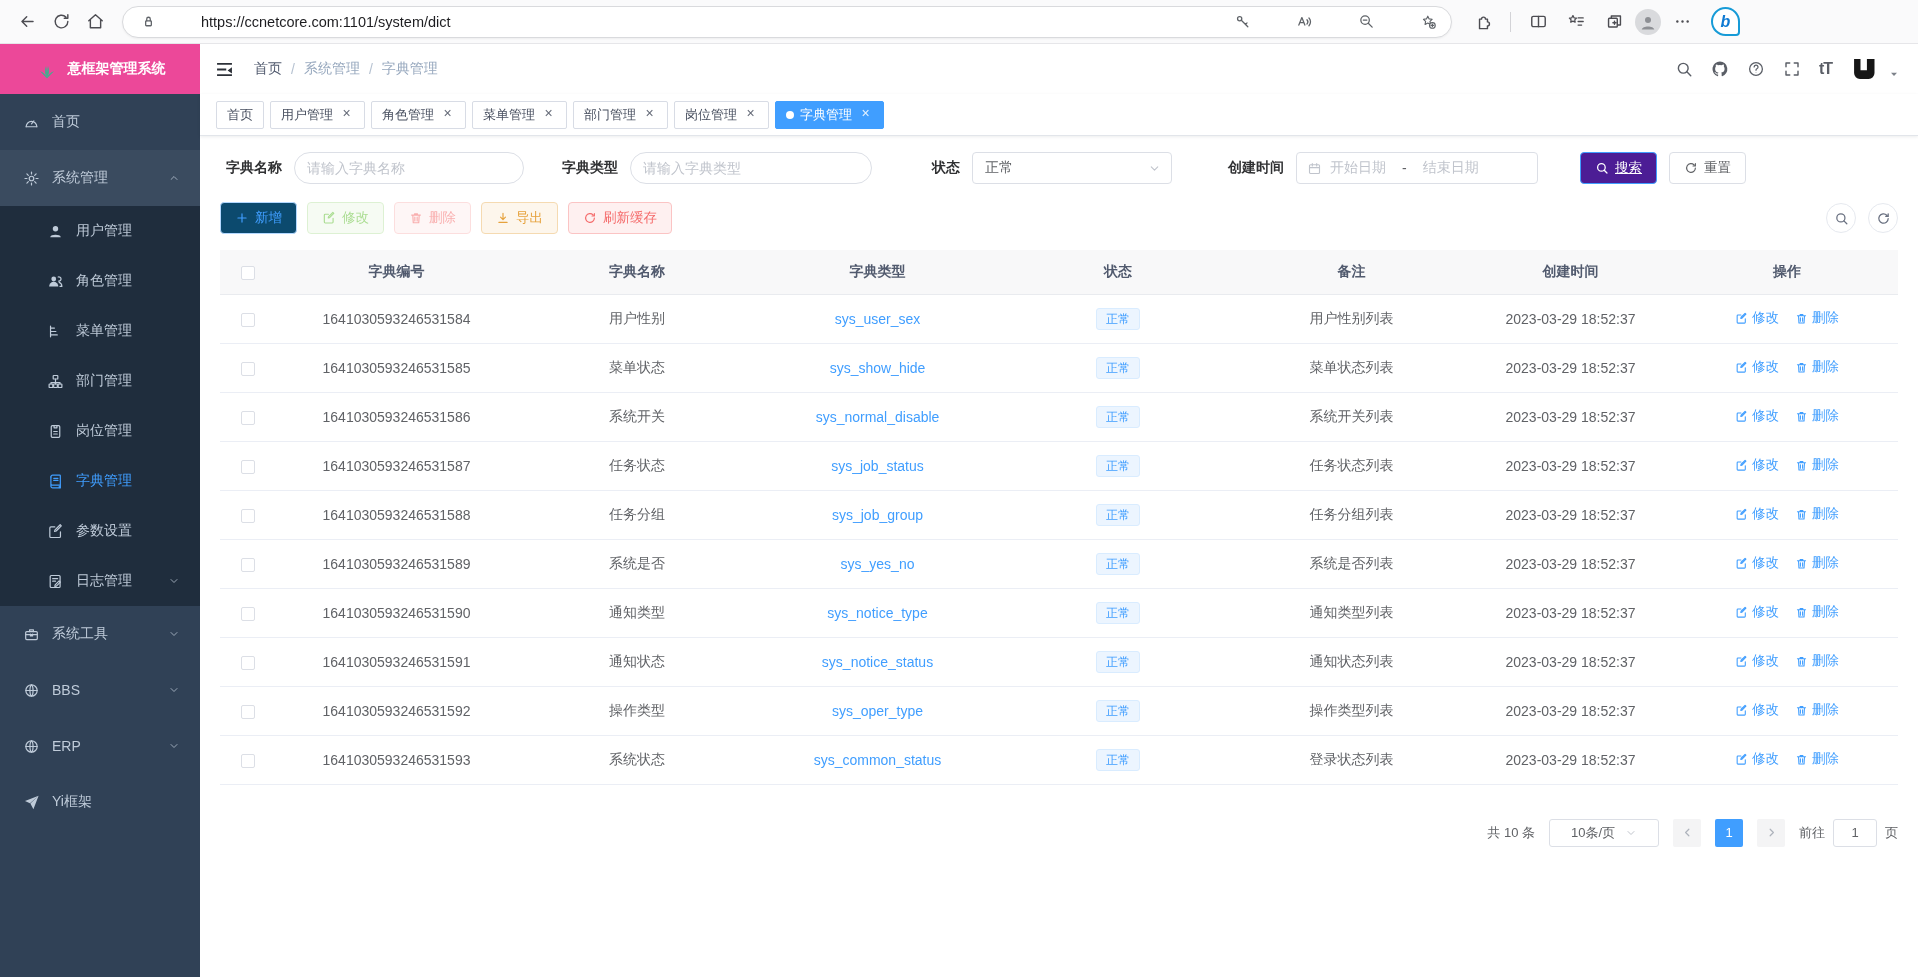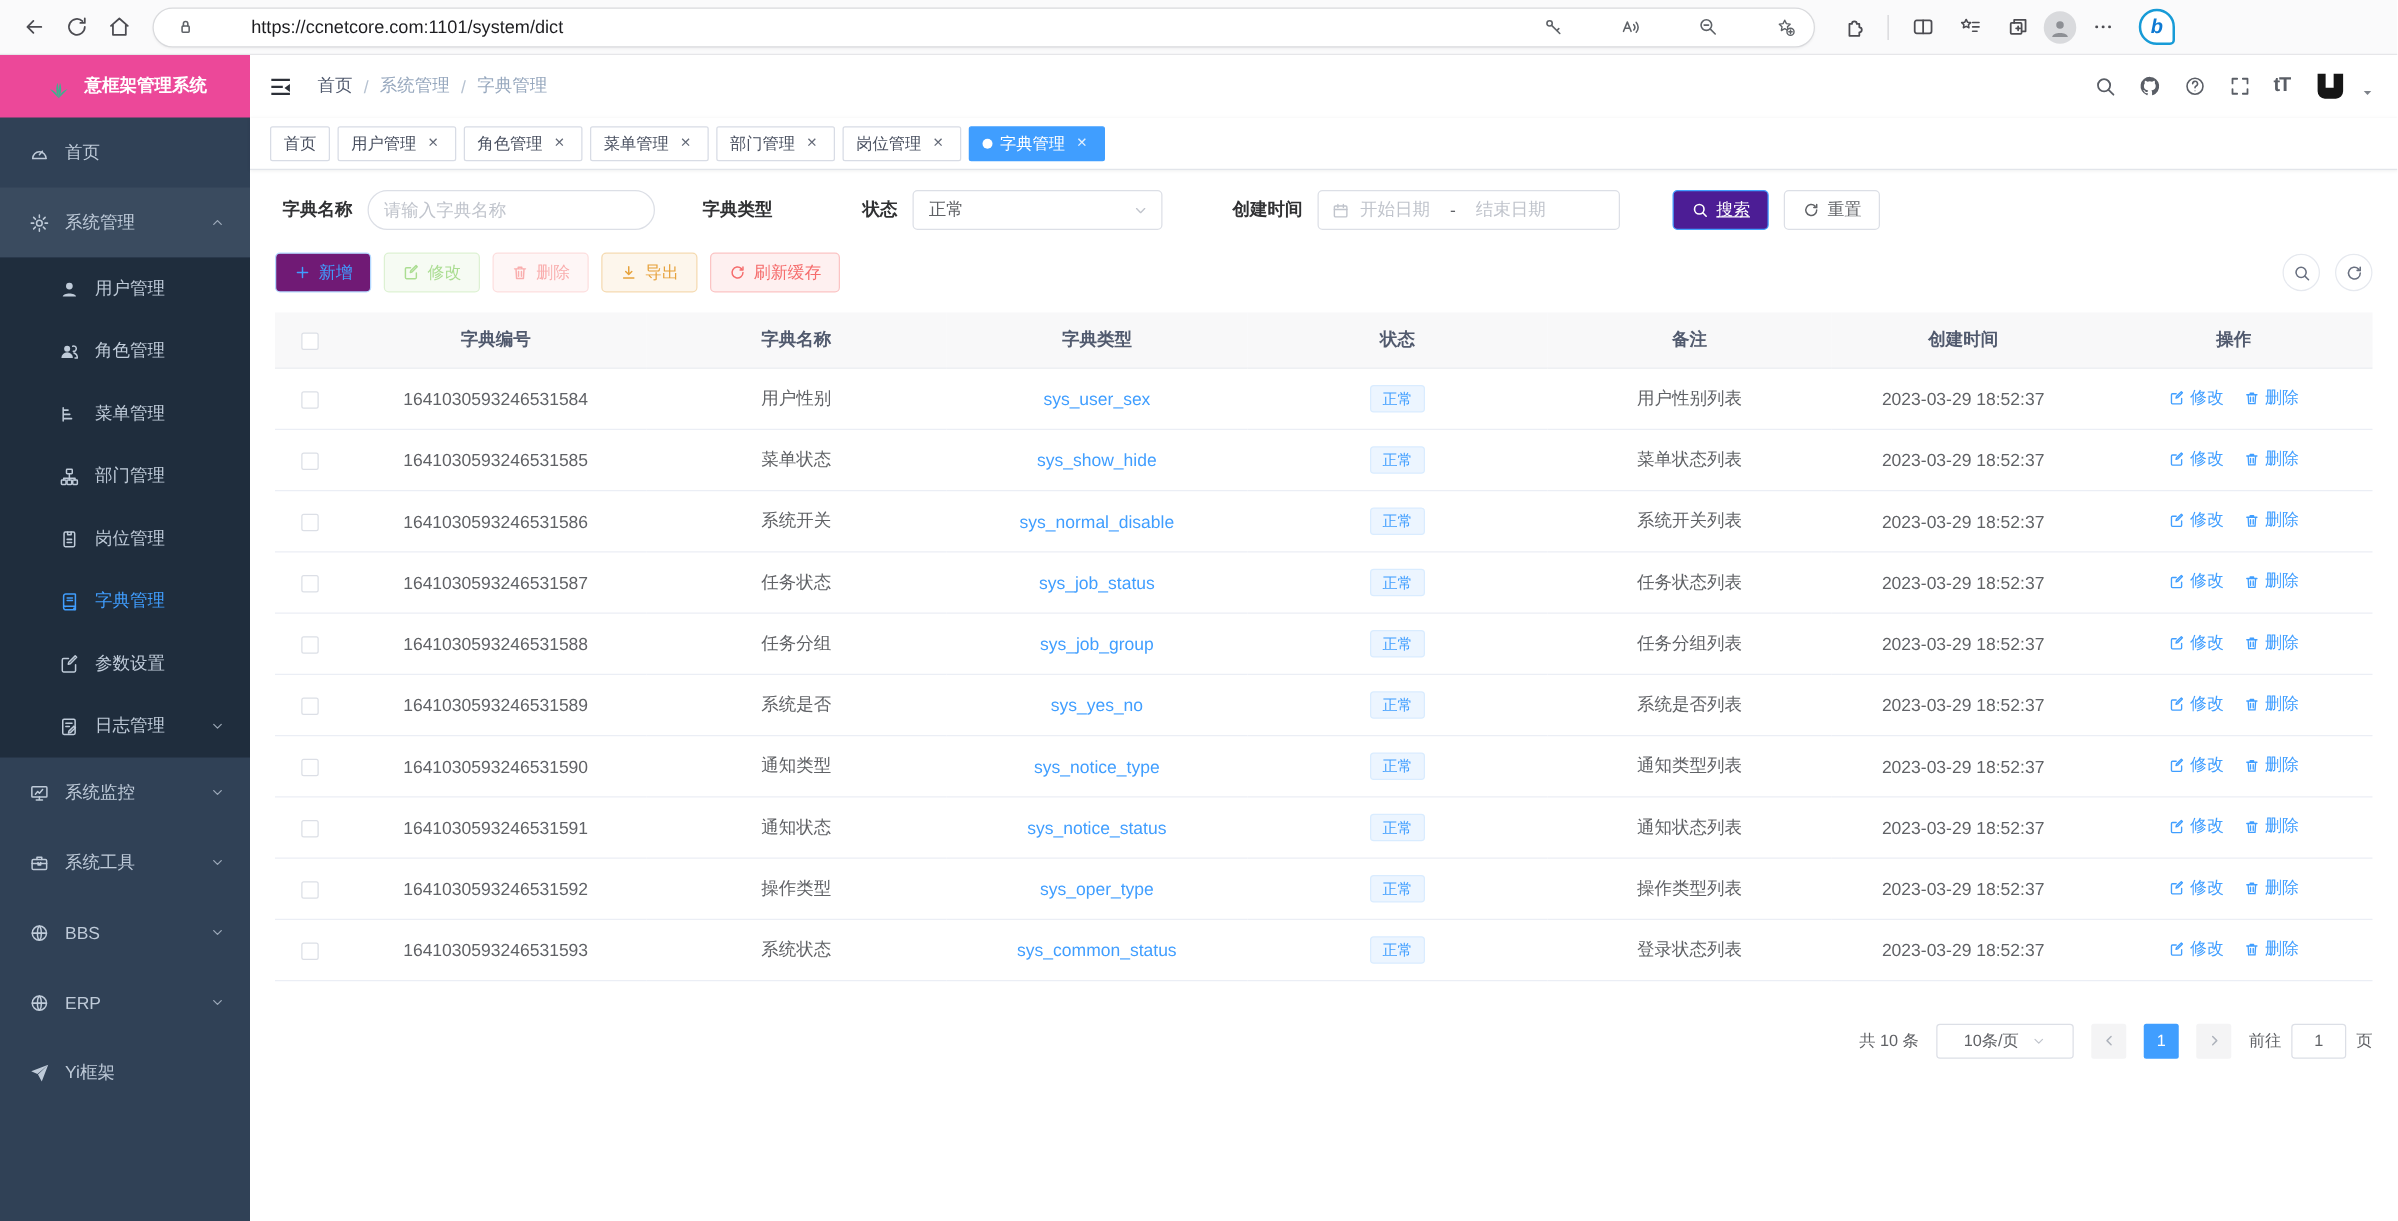--- a/index.html
+++ b/index.html
@@ -73,21 +73,21 @@
   .sel { width:200px; height:32px; border:1px solid #dcdfe6; border-radius:4px; padding:0 10px 0 12px; display:flex; align-items:center; font-size:14px; color:#606266; background:#fff; }
   .sel .sel-arrow { margin-left:auto; color:#c0c4cc; display:flex; }
   .sel svg { width:13px; height:13px; }
   .dateinp { width:242px; height:32px; border:1px solid #dcdfe6; border-radius:4px; display:flex; align-items:center; padding:0 10px; font-size:14px; color:#c0c4cc; gap:8px; background:#fff; }
   .dateinp svg { width:15px; height:15px; color:#c0c4cc; }
   .dateinp .dsep { color:#606266; margin:0 8px; }
   .btn { height:32px; padding:0 14px; border-radius:4px; font-size:13.5px; display:inline-flex; align-items:center; gap:6px; border:1px solid transparent; cursor:pointer; font-family:inherit; background:#fff; }
   .btn svg { width:14px; height:14px; }
   .btn.solid-primary { background:#4c1d95; border-color:#409eff; color:#fff;text-decoration:underline; }
   .btn.plain-default { border-color:#dcdfe6; color:#606266; }
-  .btn.plain-primary { background:#701a75; border-color:#b3d8ff; color:#409eff; }
+  .btn.plain-primary { background:#0c4a6e; border-color:#b3d8ff; color:#409eff; }
   .btn.plain-success { background:#f0f9eb; border-color:#c2e7b0; color:#67c23a; }
   .btn.plain-danger  { background:#fef0f0; border-color:#fbc4c4; color:#f56c6c; }
   .btn.plain-warning { background:#fdf6ec; border-color:#f5dab1; color:#e6a23c; }
   .btn.disabled { opacity:.55; cursor:not-allowed; }
 
   .toolbar-row { margin-top:18px; display:flex; align-items:center; gap:10px; }
   .tool-circles { margin-left:auto; display:flex; gap:12px; }
   .circ { width:30px; height:30px; border-radius:50%; border:1px solid #e6e9ef; display:flex; align-items:center; justify-content:center; color:#697080; cursor:pointer; background:#fff; }
   .circ svg { width:15px; height:15px; }
 
@@ -319,34 +319,20 @@
               <span class="mi-arrow">
                 <svg viewBox="0 0 24 24" fill="none" stroke="currentColor" stroke-width="2" stroke-linecap="round" stroke-linejoin="round">
                   <path d="M6 9l6 6 6-6"></path>
                 </svg>
               </span>
             </div>
           </div>
           <div class="menu-item lvl1">
             <span class="mi-icon">
               <svg viewBox="0 0 24 24" fill="none" stroke="currentColor" stroke-width="1.7" stroke-linecap="round" stroke-linejoin="round">
-                <rect x="3.5" y="4.8" width="17" height="11.6" rx="1"></rect>
-                <path d="M7.5 13.2l2.6-3.1 2 2 3.6-4.1M12 16.4v3.4M8.5 19.8h7"></path>
-              </svg>
-            </span>
-            <span class="mi-label">系统监控</span>
-            <span class="mi-arrow">
-              <svg viewBox="0 0 24 24" fill="none" stroke="currentColor" stroke-width="2" stroke-linecap="round" stroke-linejoin="round">
-                <path d="M6 9l6 6 6-6"></path>
-              </svg>
-            </span>
-          </div>
-          <div class="menu-item lvl1">
-            <span class="mi-icon">
-              <svg viewBox="0 0 24 24" fill="none" stroke="currentColor" stroke-width="1.7" stroke-linecap="round" stroke-linejoin="round">
                 <rect x="3.8" y="7.8" width="16.4" height="11.4" rx="1.5"></rect>
                 <path d="M9.3 7.8V5.4h5.4v2.4M3.8 12.3h16.4M10.5 11.4v2.6h3v-2.6"></path>
               </svg>
             </span>
             <span class="mi-label">系统工具</span>
             <span class="mi-arrow">
               <svg viewBox="0 0 24 24" fill="none" stroke="currentColor" stroke-width="2" stroke-linecap="round" stroke-linejoin="round">
                 <path d="M6 9l6 6 6-6"></path>
               </svg>
             </span>
@@ -476,20 +462,21 @@
 
       <div class="content">
 
         <div class="filter-row">
           <div class="fgroup" style="margin-left:6px;">
             <span class="flabel">字典名称</span>
             <input class="inp" style="width: 230px;" placeholder="请输入字典名称">
           </div>
           <div class="fgroup" style="margin-left:38px;">
             <span class="flabel">字典类型</span>
+            <input class="inp" style="width: 242px;" placeholder="请输入字典类型">
           </div>
           <div class="fgroup" style="margin-left:60px;">
             <span class="flabel">状态</span>
             <div class="sel">
               <span>正常</span>
               <span class="sel-arrow">
                   <svg viewBox="0 0 24 24" fill="none" stroke="currentColor" stroke-width="2" stroke-linecap="round" stroke-linejoin="round">
                     <path d="M6 9l6 6 6-6"></path>
                   </svg>
                 </span>

